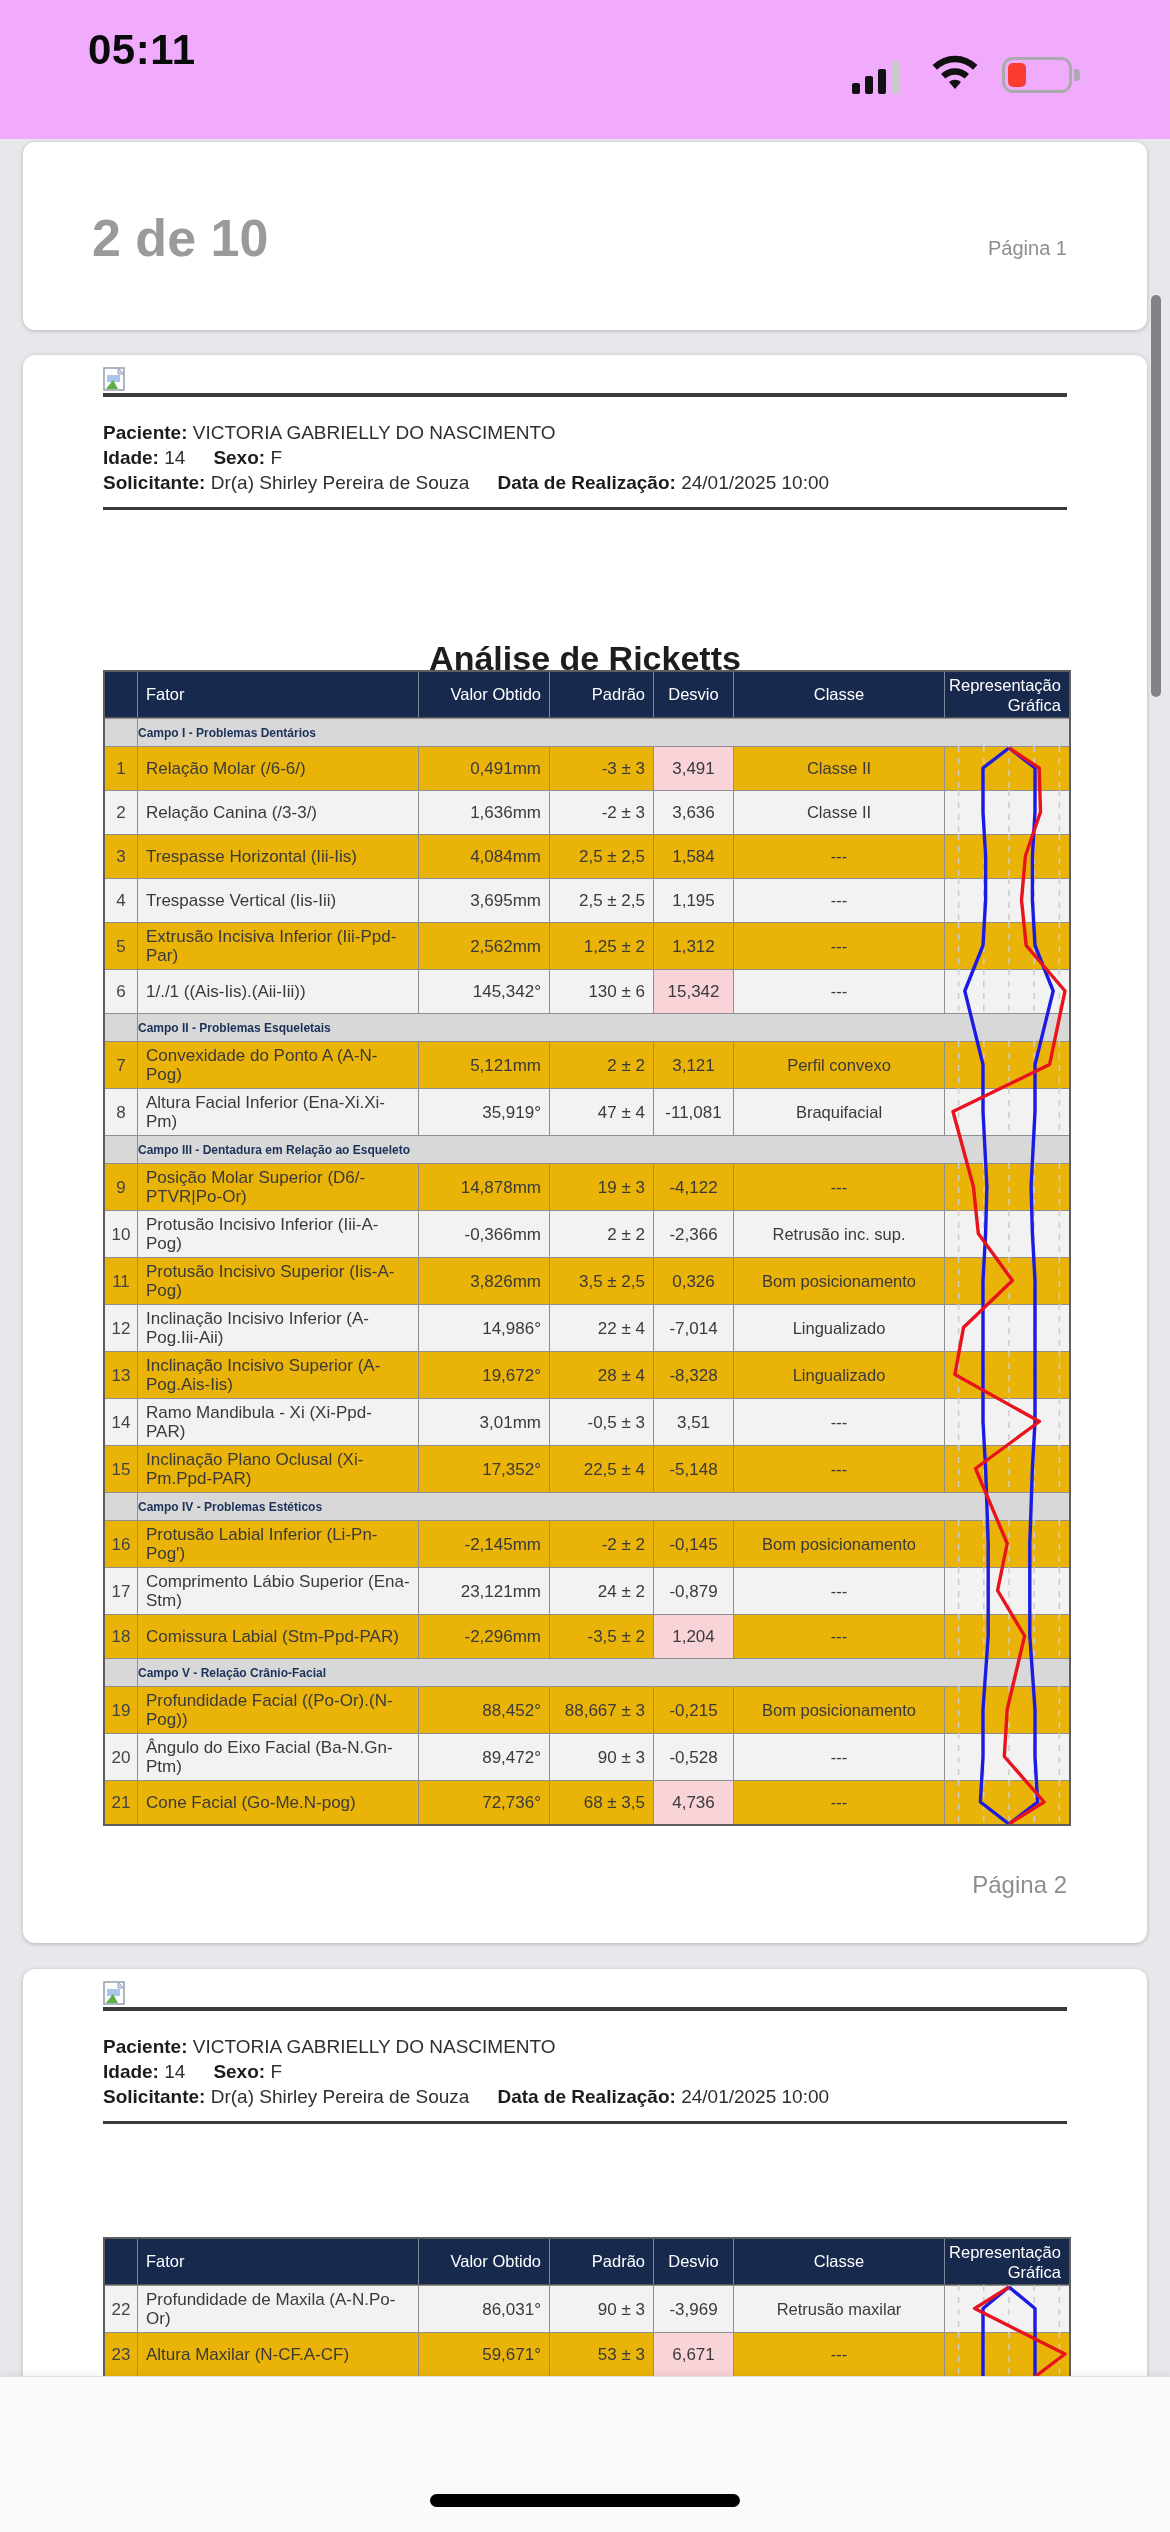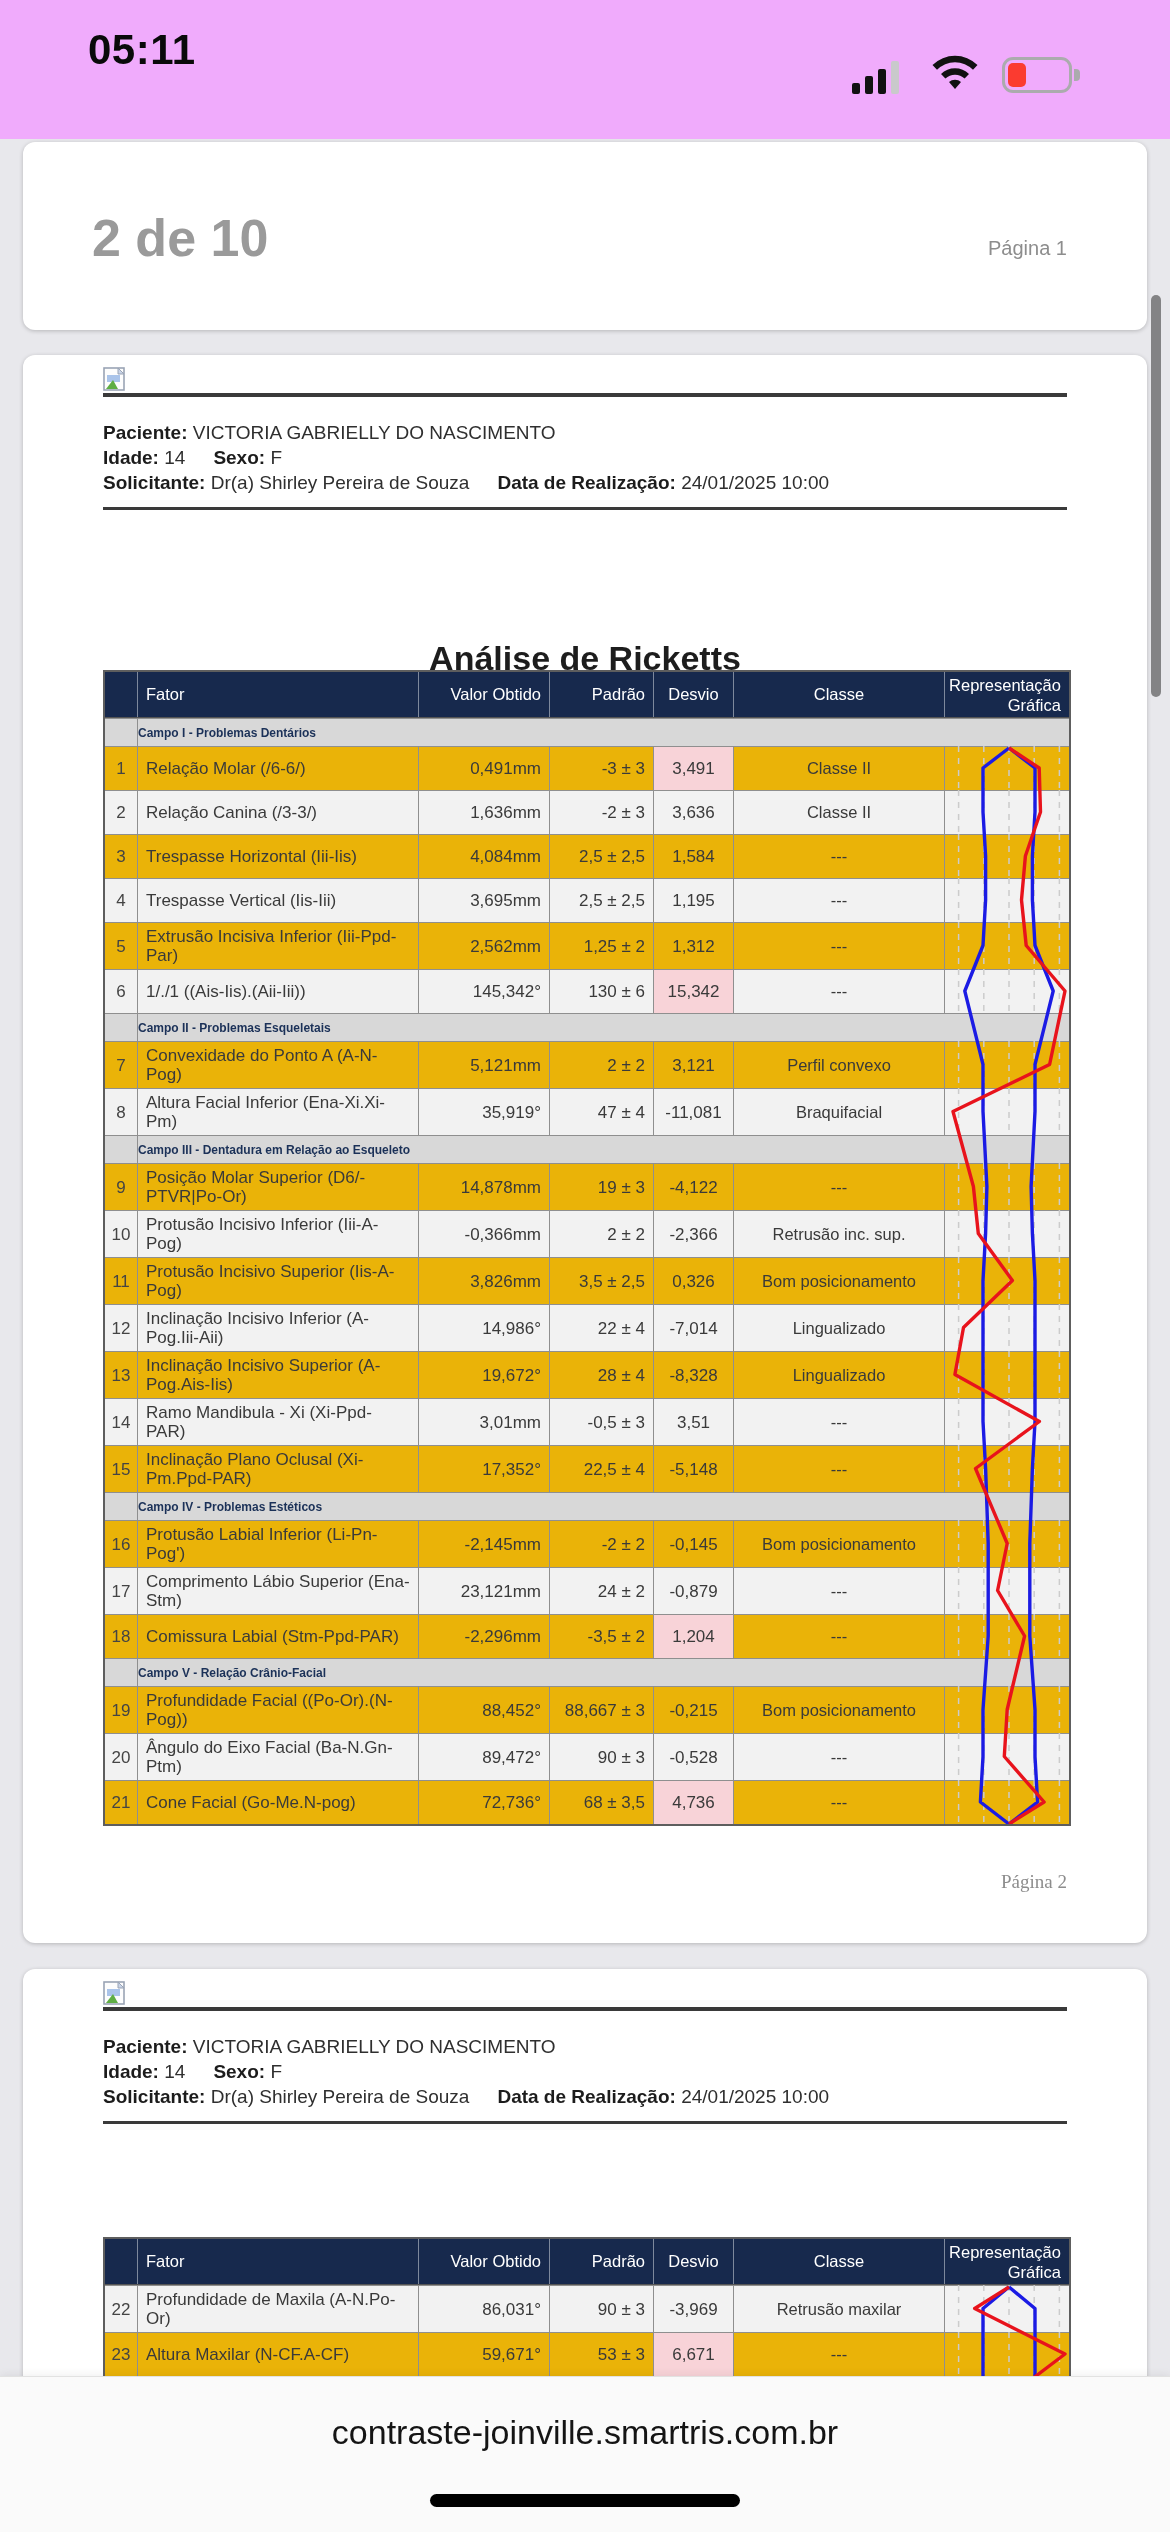--- a/index.html
+++ b/index.html
@@ -33,21 +33,21 @@
   .pgnum1{left:80px;top:95px;width:964px;text-align:right;font-size:20px;color:#8d8d8d;}
   
   .doc-icon{left:80px;top:12px;width:24px;height:24px;}
   .rule1{left:80px;top:38px;width:964px;height:4px;background:#3a3a3a;}
   .rule2{left:80px;width:964px;height:3px;background:#3a3a3a;}
   .pline{left:80px;width:964px;font-size:19px;color:#2f2f2f;white-space:nowrap;}
   .pline b{color:#1c1c1c;}
   .gap-lg{display:inline-block;width:28px;}
   
   .doc-title{left:80px;top:276px;width:964px;text-align:center;font-size:34px;font-weight:700;color:#1d1d1d;margin-top:8px;}
-  .pgnum2{left:80px;top:1516px;width:964px;text-align:right;font-size:19px;color:#8d8d8d;font-family:Liberation Serif, serif;}
+  .pgnum2{left:80px;top:1516px;width:964px;text-align:right;font-size:24px;color:#8d8d8d;}
   
   .rtable{position:absolute;left:80px;width:964px;border:2px solid#5e5e5e;box-sizing:content-box;background:#eab308;}
   .trow{display:grid;grid-template-columns:33px 281px 131px 104px 80px 211px 120px;border-top:1px solid #8f8f8f;}
   .trow:first-child{border-top:none;}
   .cell{border-right:1px solid #8f8f8f;display:flex;align-items:center;box-sizing:border-box;font-size:17px;color:#3a3a3a;}
   .cell:last-child{border-right:none;}
   .thead{background:#17294d;border-bottom:1px solid #555;}
   .thead .cell{color:#fff;font-size:16.5px;border-right:1px solid #7d889c;min-height:45px;padding:2px 8px;}
   .thead .cell:last-child{border-right:none;text-align:right;justify-content:center;line-height:20px;}
   .h-left{justify-content:flex-start;}
@@ -521,15 +521,14 @@
         <polyline points="60.0,48.0 34.0,69.5 34.0,115.0 34.0,168.0" fill="none" stroke="#1b1be4" stroke-width="3.4" stroke-linejoin="round"></polyline>
         <polyline points="60.0,48.0 86.0,69.5 86.0,115.0 86.0,168.0" fill="none" stroke="#1b1be4" stroke-width="3.4" stroke-linejoin="round"></polyline>
         <polyline points="60.0,48.0 25.7,69.5 116.0,115.0 46.0,168.0" fill="none" stroke="#e8131c" stroke-width="3.4" stroke-linejoin="round"></polyline>
       </svg>
     </div>
 </div>
 
 <div class="abs scrollbar"></div>
 
 <div class="abs bottom-bar">
-  <div class="abs url-text">contraste-joinville.smartris.com.br</div>
   <div class="abs home-indicator"></div>
 </div>
 
 </body></html>

